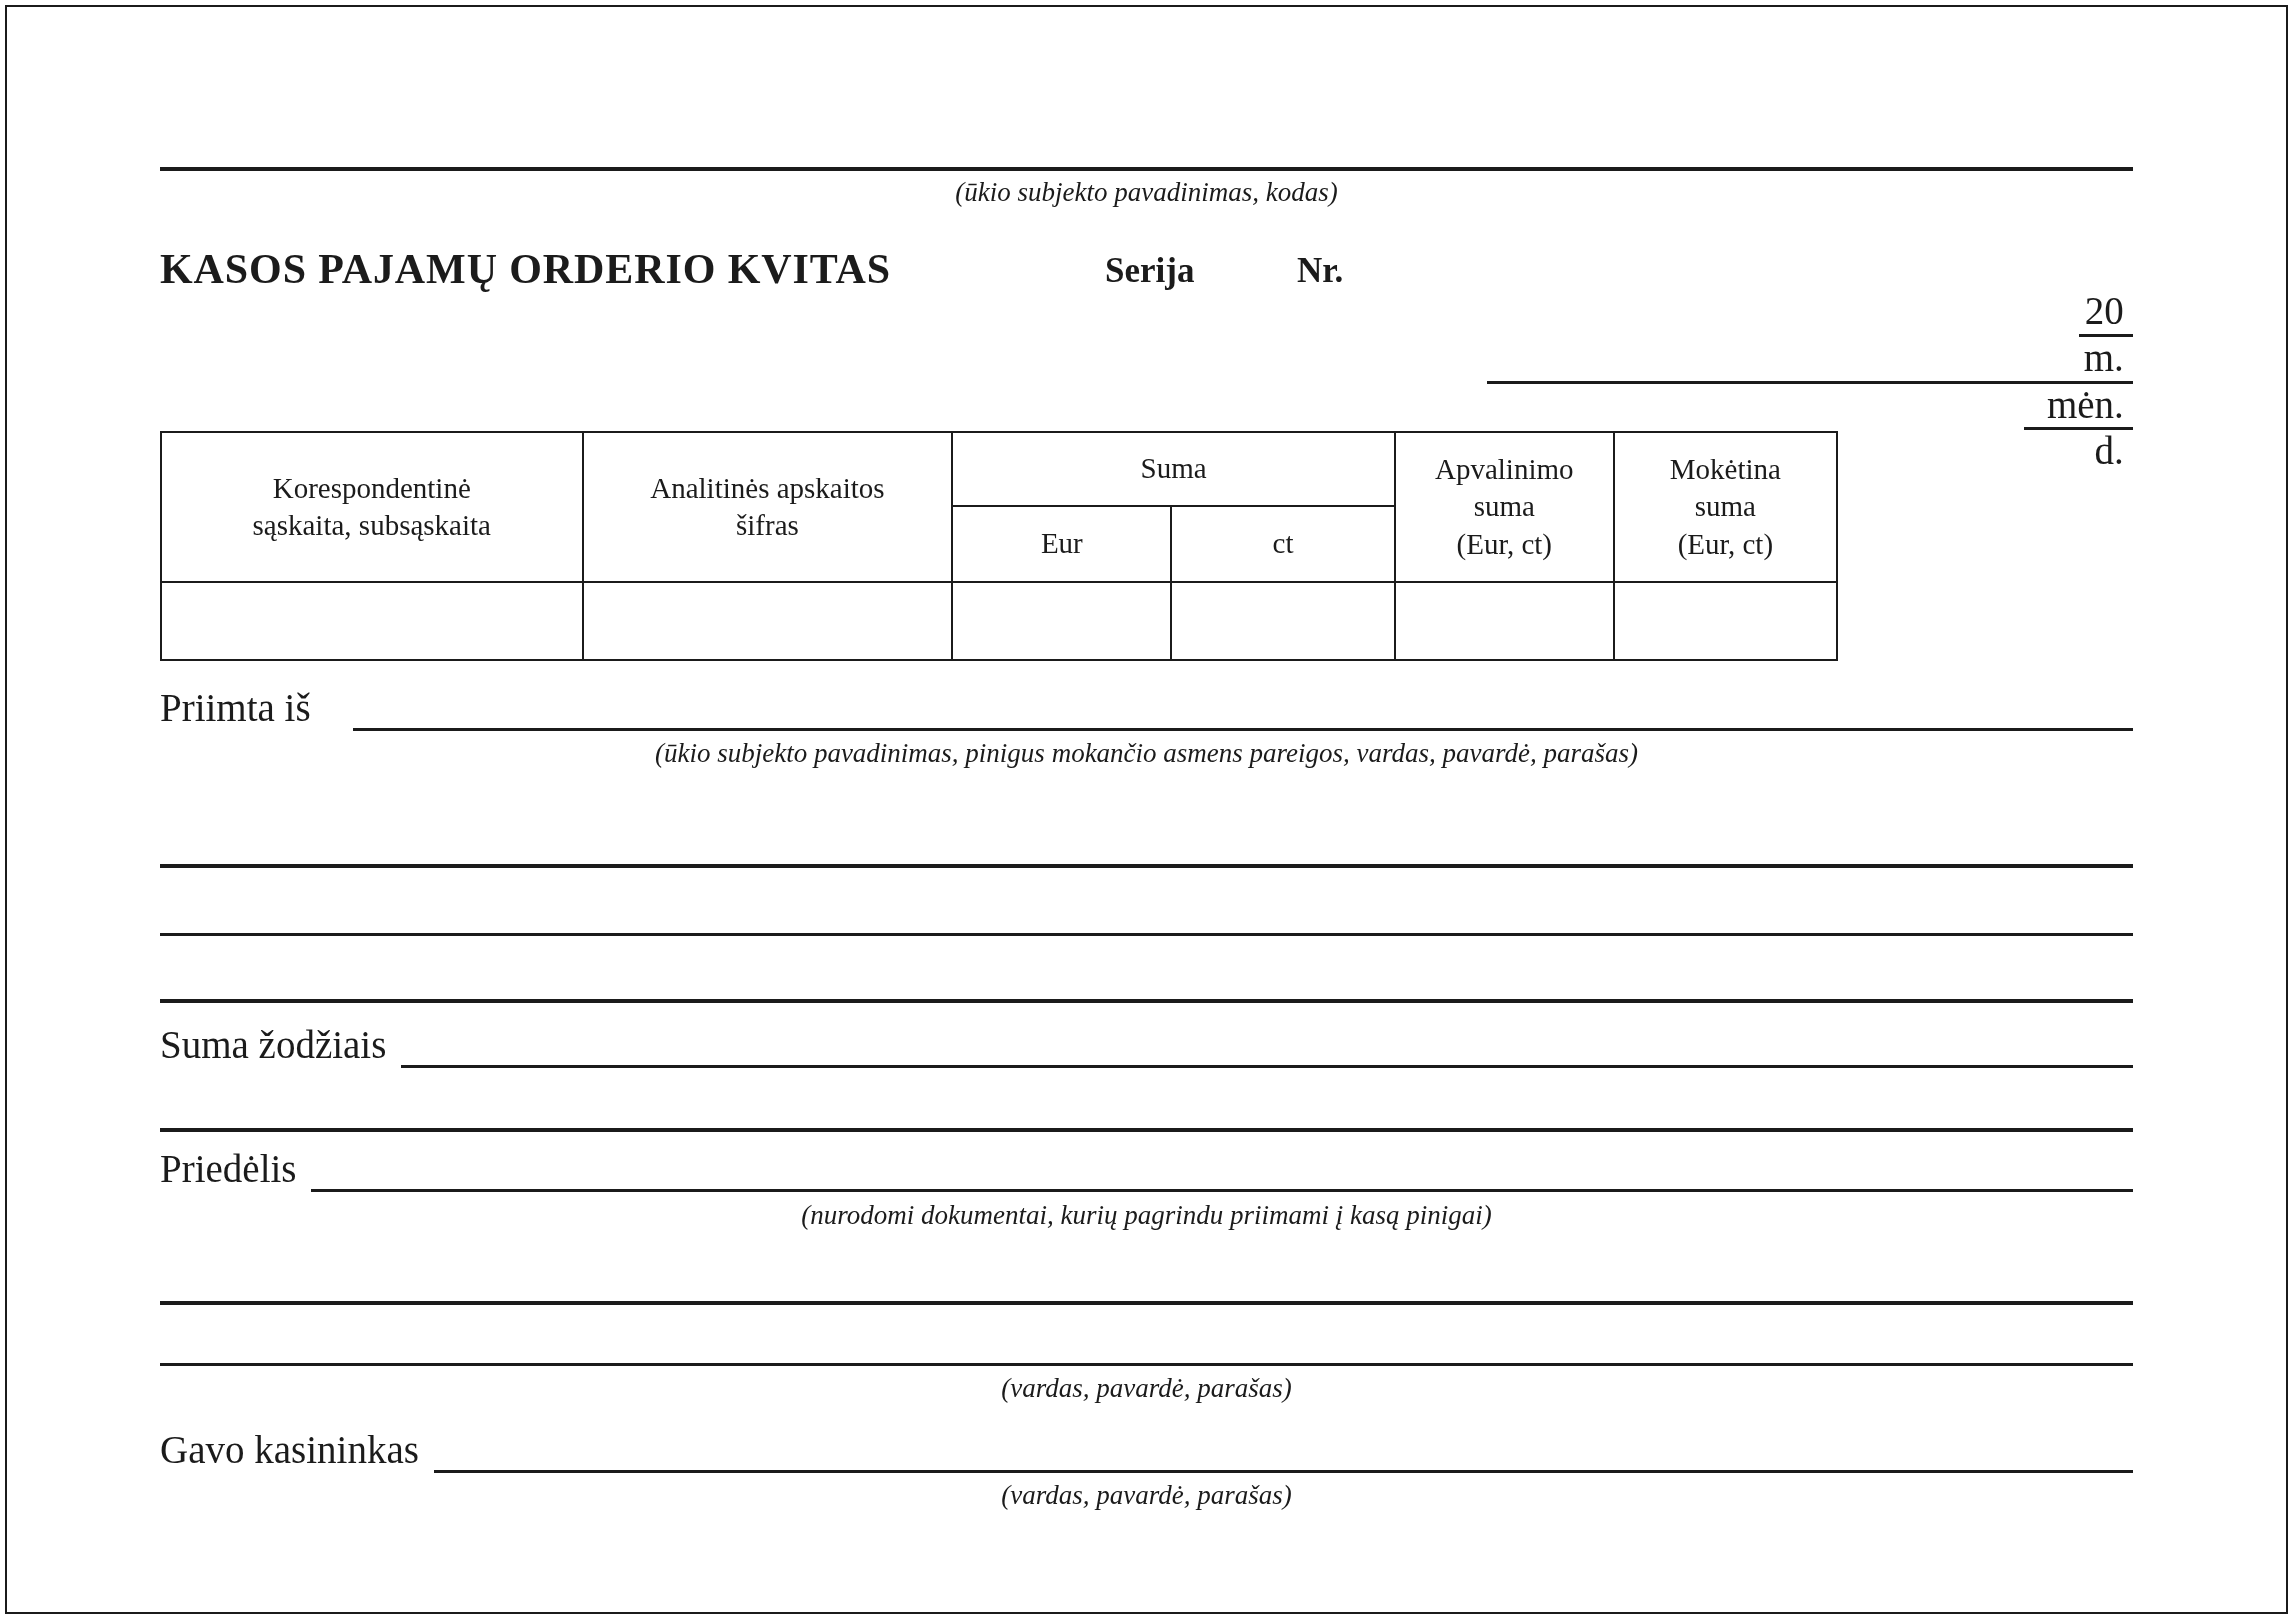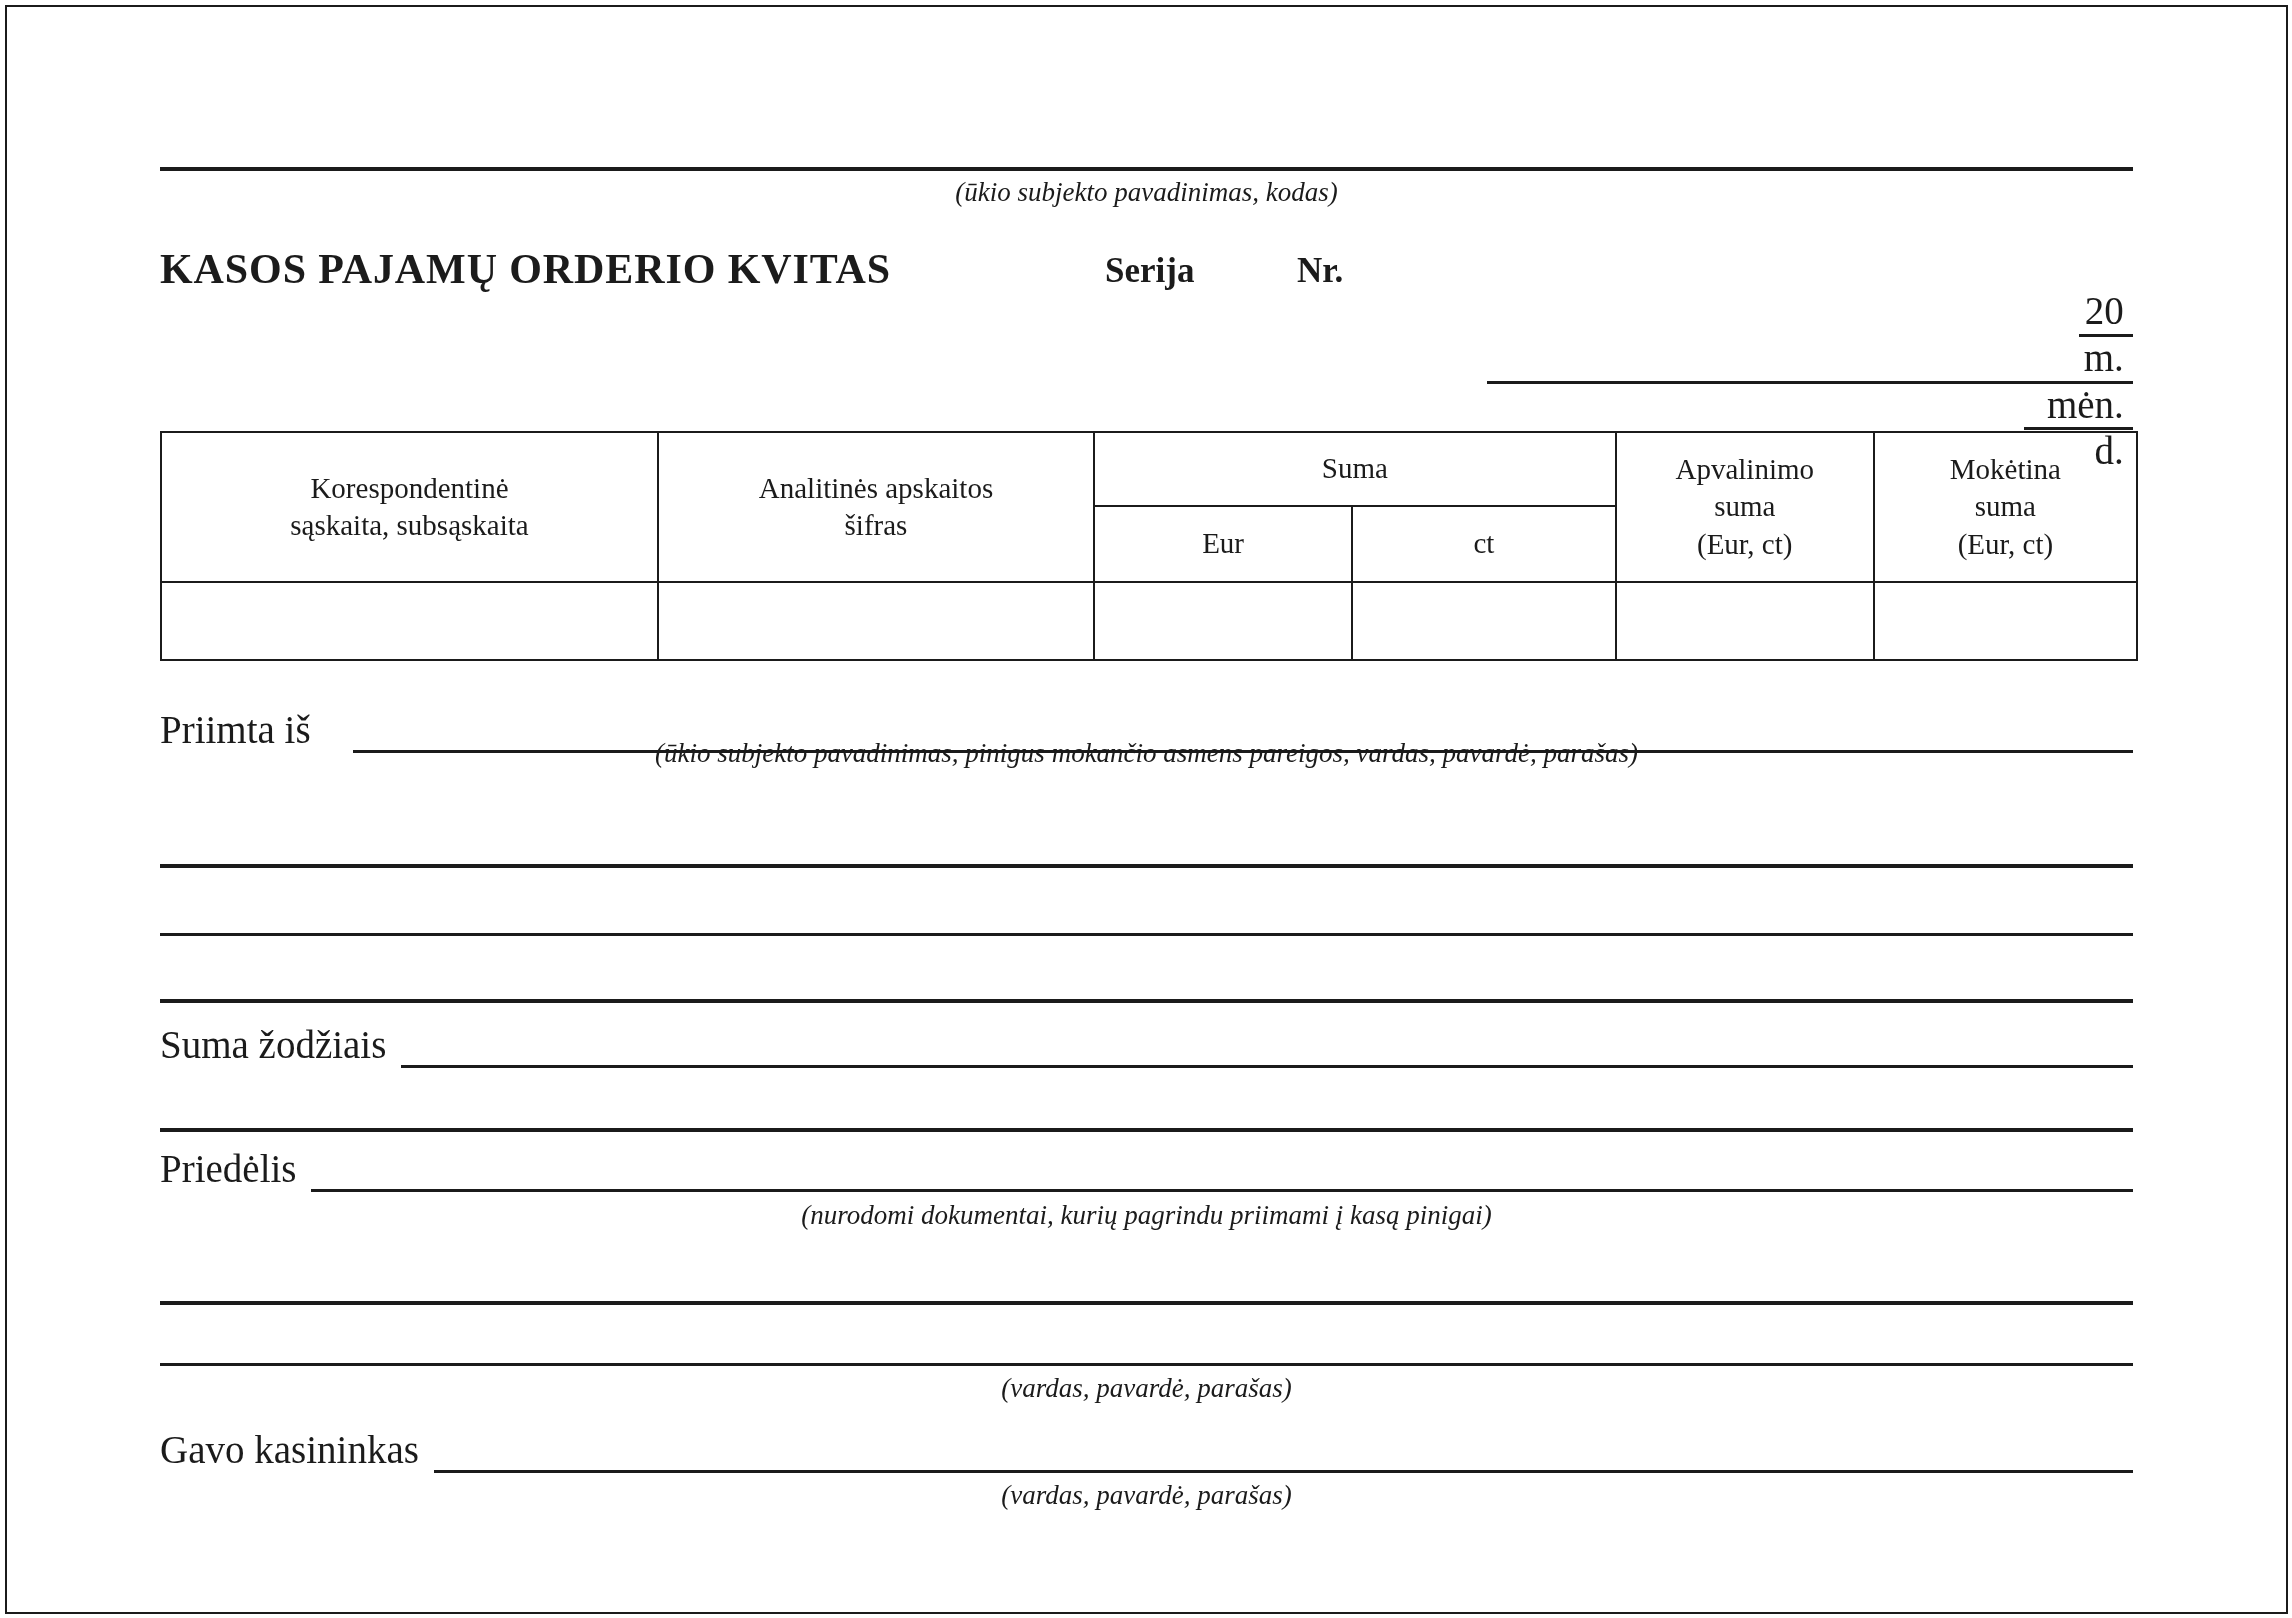--- a/index.html
+++ b/index.html
@@ -29,21 +29,21 @@
     display:flex; justify-content:center; align-items:flex-end;
     font-size:39px; line-height:42px; height:44px;
   }
   .date-row .dlabel { padding:0 9.2px 1.8px 9.2px; white-space:nowrap; }
   .date-row .blank { border-bottom:3.7px solid var(--ink); height:100%; }
   .blank-year { width:54px; }
   .blank-date { width:646px; }
   .blank-day  { width:109px; }
 
   table.acct {
-    position:absolute; left:160px; top:431px; width:1978px;
+    position:absolute; left:160px; top:431px; width:1678px;
     border-collapse:collapse; table-layout:fixed;
   }
   table.acct th, table.acct td {
     border:2.8px solid var(--ink);
     font-weight:normal; font-size:29px; line-height:1.28;
     text-align:center; vertical-align:middle;
     white-space:pre-line; padding:1.8px 5.5px;
   }
   table.acct tr.hdr1 th { height:74px; }
   table.acct tr.hdr2 th { height:76px; }
@@ -109,21 +109,21 @@
     <td></td>
     <td></td>
     <td></td>
     <td></td>
     <td></td>
     <td></td>
   </tr>
 </tbody>
   </table>
 
-<div class="abs page-span field-row" style="top:709px;gap:28px;">
+<div class="abs page-span field-row" style="top:687px;gap:28px;">
   <span class="flabel">Priimta iš</span>
   <span class="wline"></span>
 </div>
 <div class="abs page-span caption" style="top:738px;">(ūkio subjekto pavadinimas, pinigus mokančio asmens pareigos, vardas, pavardė, parašas)</div>
 
 <div class="abs page-span rule" style="top:864px;"></div>
 
 <div class="abs page-span field-row" style="top:892px;">
   <span class="wline"></span>
 </div>

